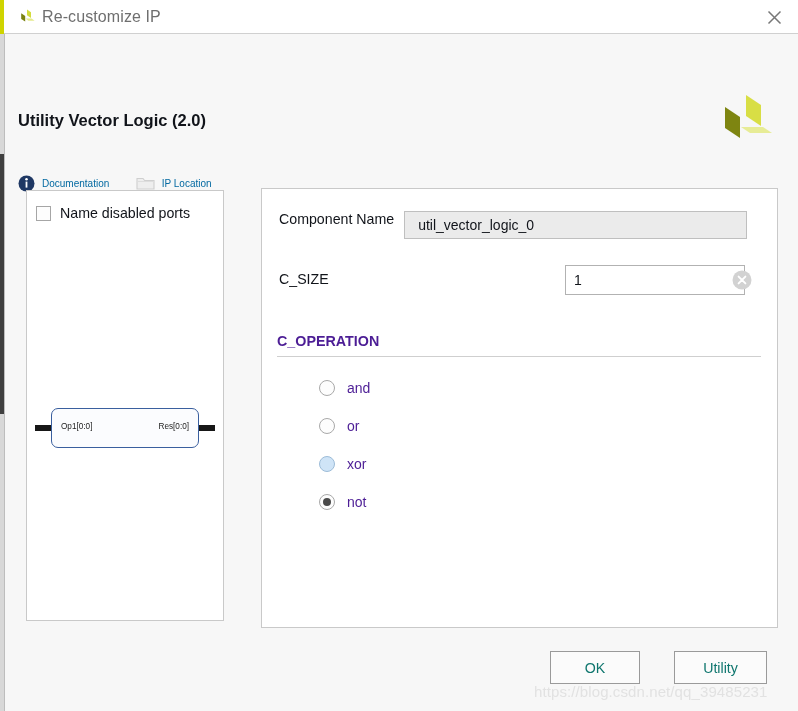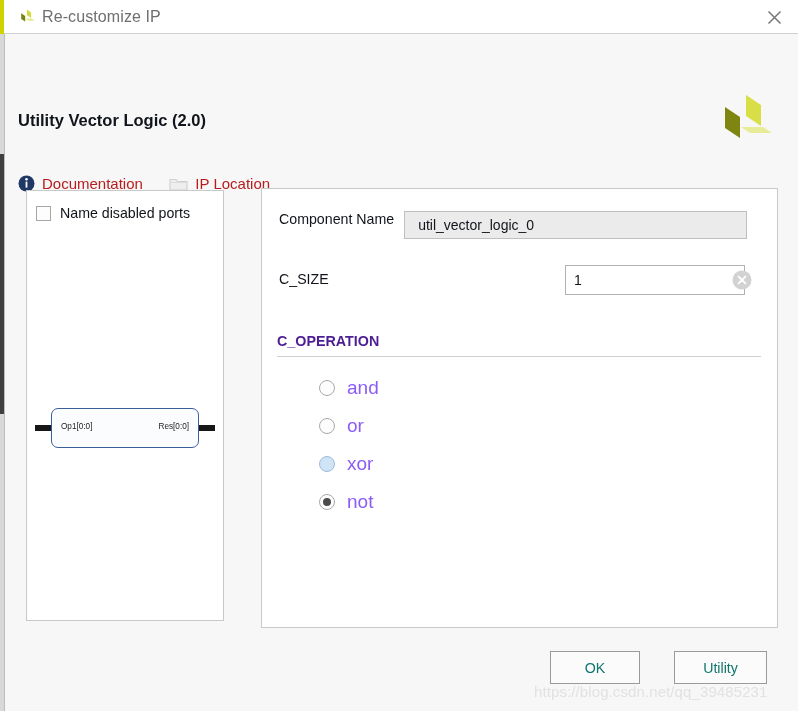--- a/index.html
+++ b/index.html
@@ -120,22 +120,22 @@
   }
   .link-item {
     display: inline-flex;
     align-items: center;
     margin-right: 22px;
     cursor: pointer;
     vertical-align: top;
   }
   .link-item .licon { margin-right: 7px; display:flex; align-items:center;}
   .link-text {
-    font-size: 15px;
-    color: #b91c1c;
+    font-size: 10px;
+    color: #0369a1;
     white-space: nowrap;
   }
 
   
   .left-panel {
     position: absolute;
     left: 26px;
     top: 190px;
     width: 198px;
     height: 431px;
@@ -331,22 +331,22 @@
     content: "";
     position: absolute;
     left: 3px;
     top: 3px;
     width: 8px;
     height: 8px;
     border-radius: 50%;
     background: #4a4a4a;
   }
   .radio-label {
-    font-size: 19px;
-    color: #8b5cf6;
+    font-size: 14px;
+    color: #4c1d95;
     white-space: nowrap;
   }
 
   
   .footer {
     position: absolute;
     left: 0;
     top: 648px;
     width: 798px;
     height: 63px;

